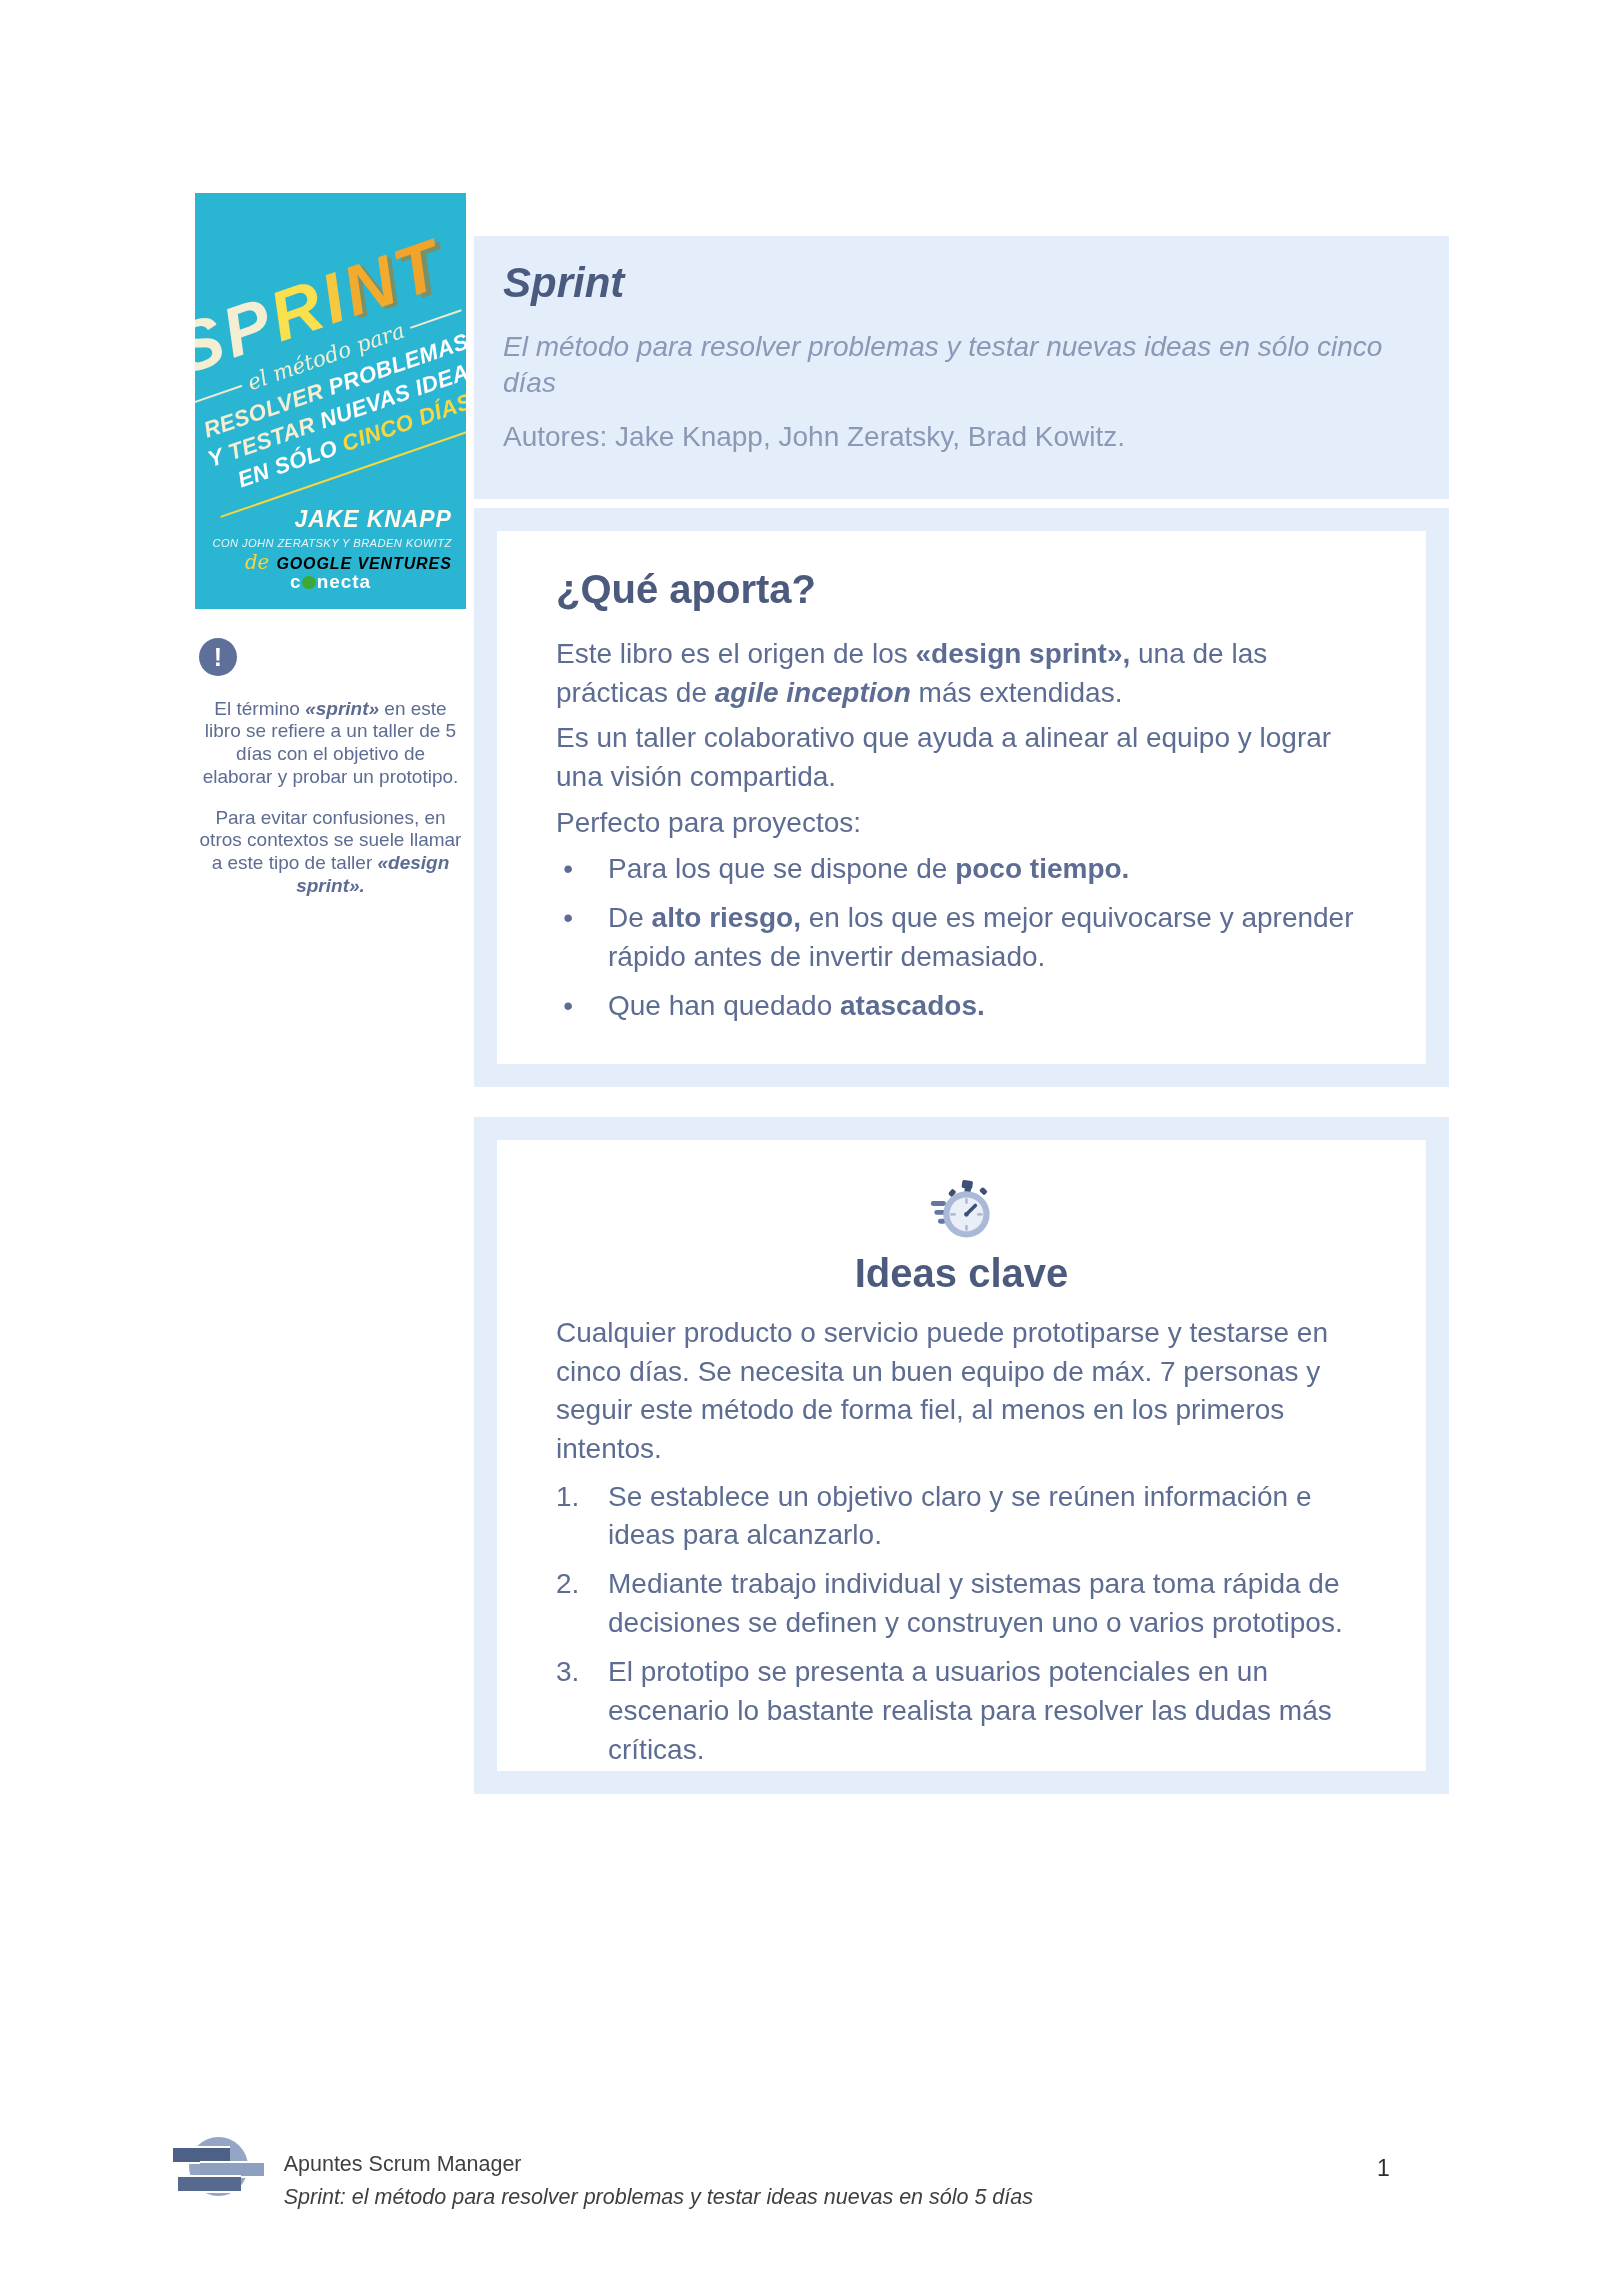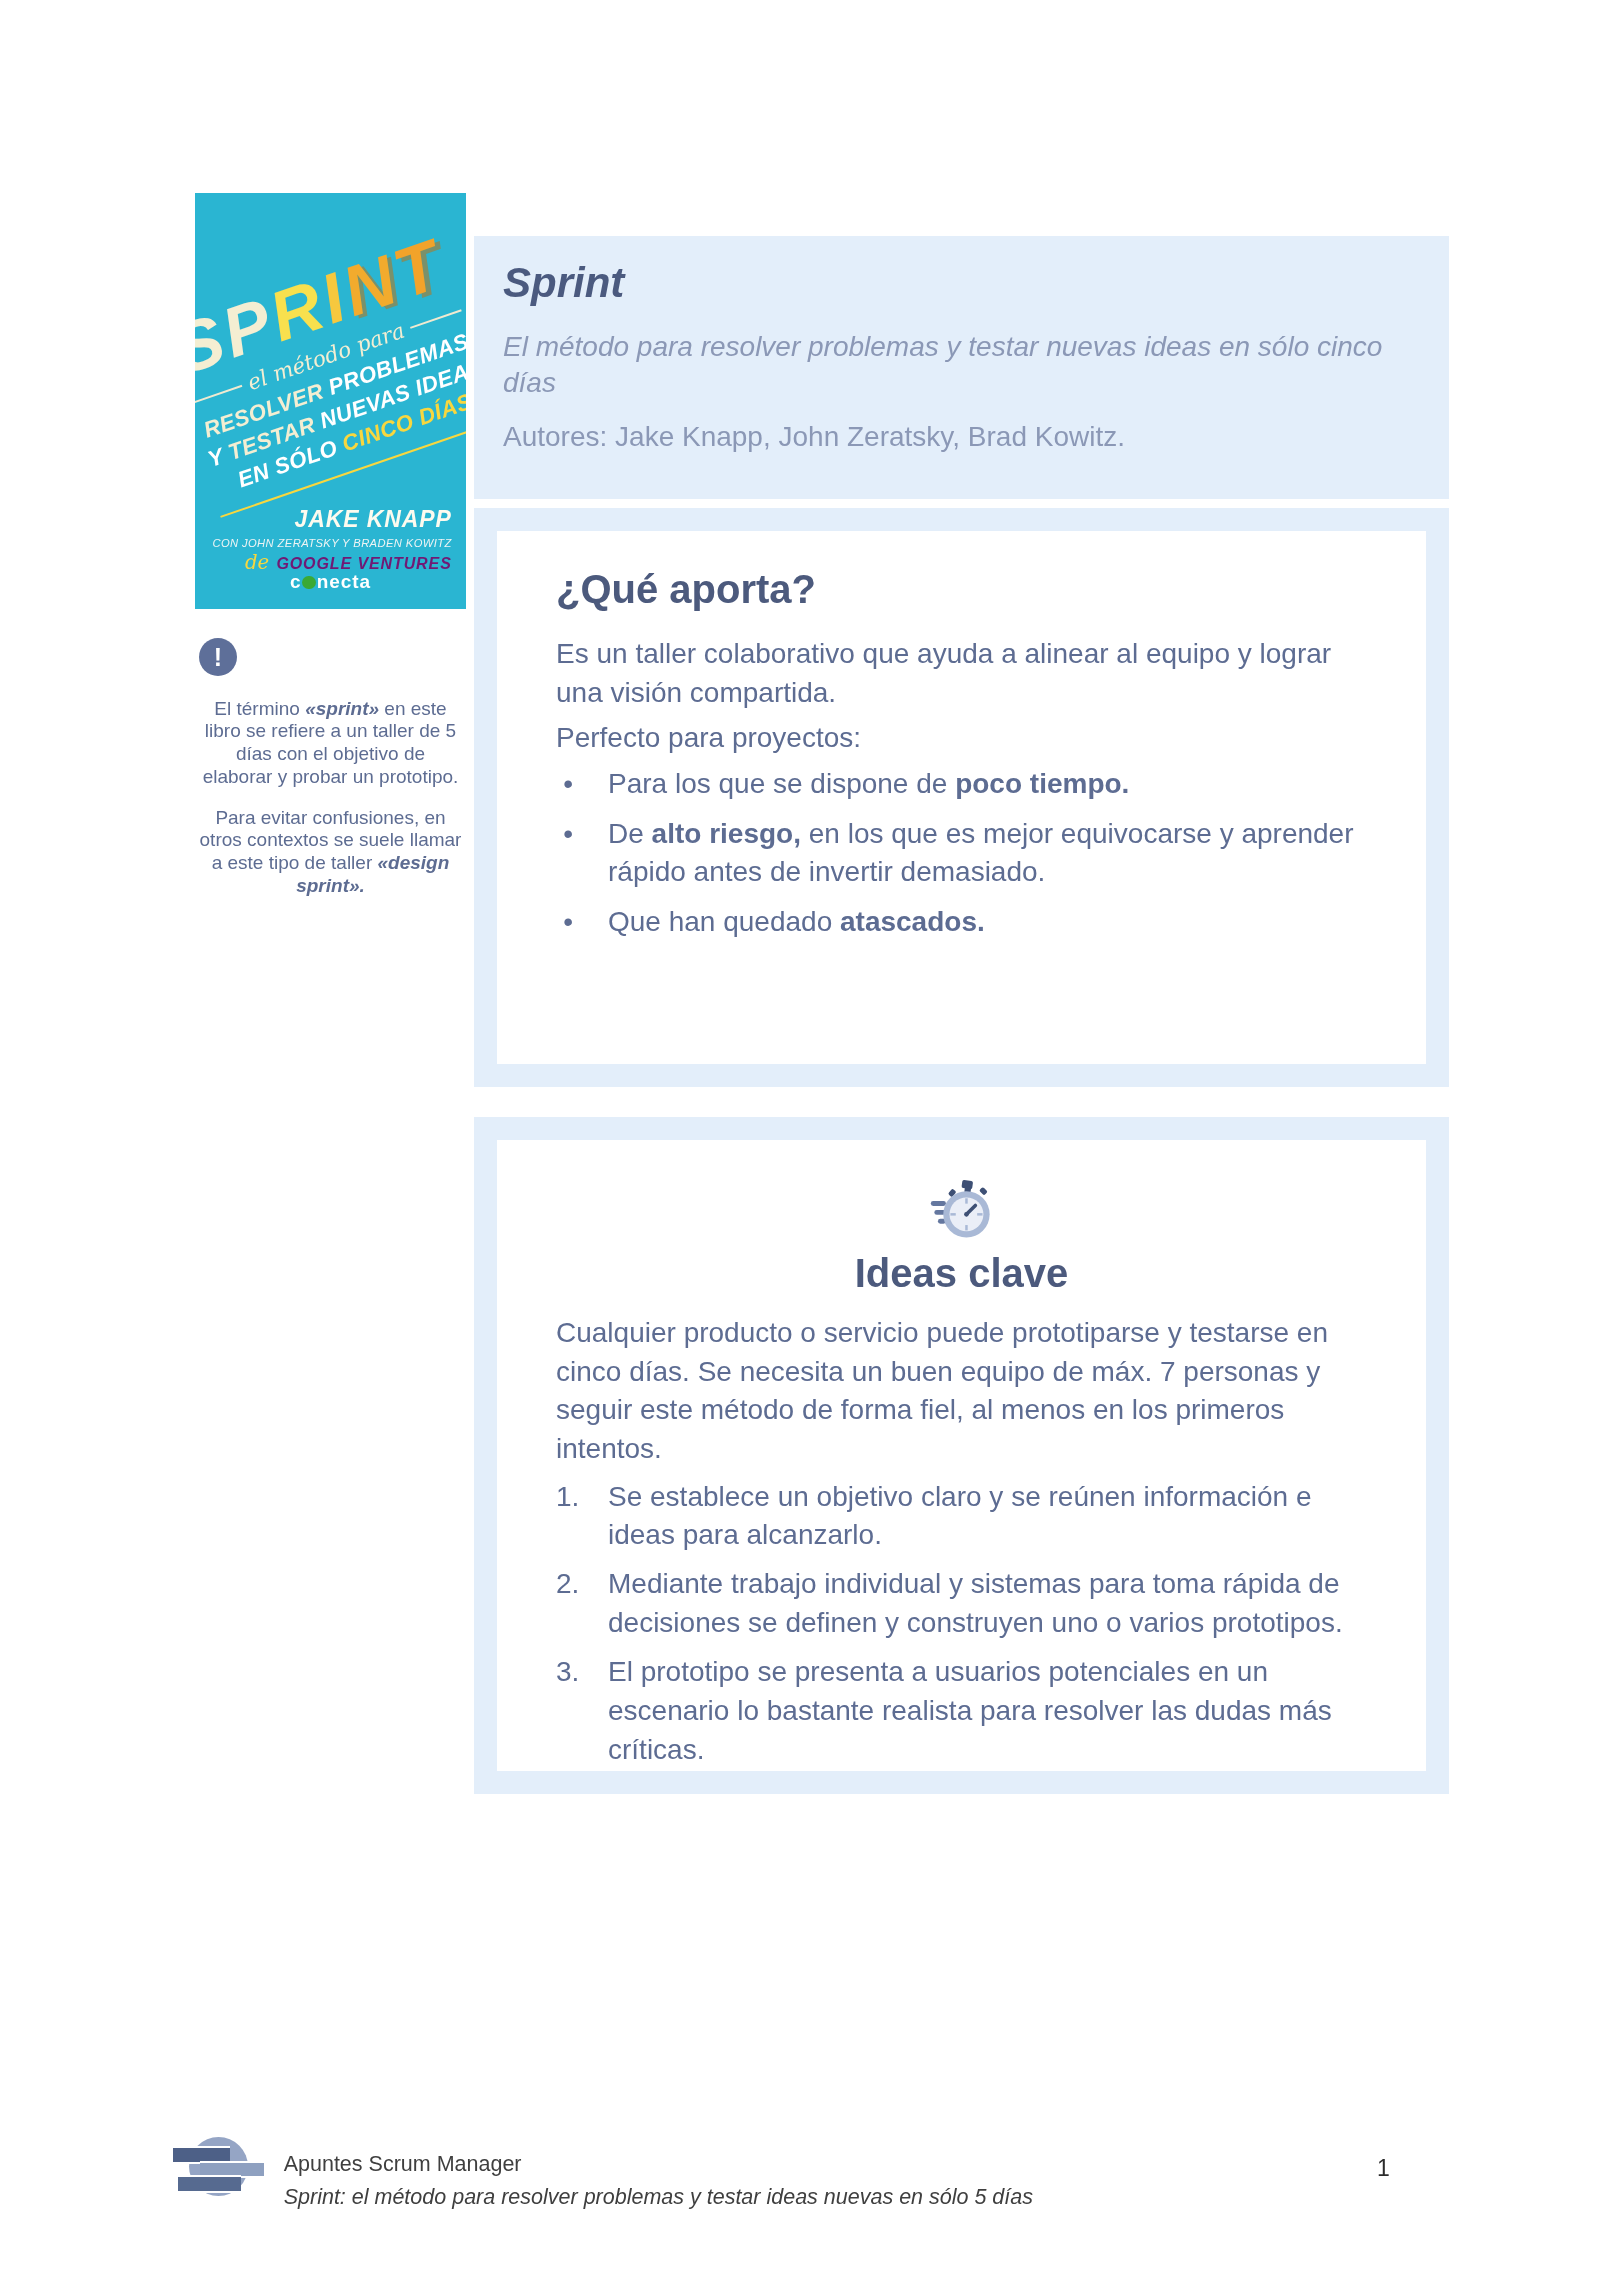--- a/index.html
+++ b/index.html
@@ -40,21 +40,21 @@
   .slogan .yellow { color:#f8d73e; }
   .slogan-rule { height:1.8px; background:#f8d73e; margin:12.5px 0 0; }
   .cover-author { position:absolute; right:14.3px; top:312px; text-align:right; line-height:1.25; }
   .cover-author .name { color:#fdfbef; font-weight:800; font-style:italic;
     font-size:23px; letter-spacing:0.9px; white-space:nowrap; }
   .cover-author .coauthors { color:#eef4f4; font-style:italic; font-size:11.2px;
     letter-spacing:0.4px; white-space:nowrap; margin-top:1.8px; }
   .cover-author .imprint { margin-top:1.8px; white-space:nowrap; }
   .cover-author .imprint .de { font-family:"DejaVu Serif", serif; font-style:italic;
     color:#f8d73e; font-size:19.7px; margin-right:7.2px; }
-  .cover-author .imprint .brand { color:#701a75; font-weight:800; font-style:italic;
+  .cover-author .imprint .brand { color:#000000; font-weight:800; font-style:italic;
     font-size:16px; letter-spacing:0.9px;text-align:center; }
   .cover-pub { position:absolute; left:0; width:100%; bottom:16px; text-align:center;
     color:#ffffff; font-size:19px; font-weight:bold; letter-spacing:0.9px; }
   .pub-dot { display:inline-block; width:13.4px; height:13.4px; border-radius:50%;
     background:#3aa935; vertical-align:-0.9px; margin:0 0.9px; }
 
   
   .header-box {
     position:absolute; left:474px; top:236px; width:975px; height:263px;
     background:#e3eefa; padding:23px 29px;
@@ -153,20 +153,21 @@
 
   <div class="sidebar-note">
     <div class="alert-circle">!</div>
     <p><span>El término </span><b>«sprint»</b><span> en este libro se refiere a un taller de 5 días con el objetivo de elaborar y probar un prototipo.</span></p>
     <p><span>Para evitar confusiones, en otros contextos se suele llamar a este tipo de taller </span><b>«design sprint».</b><span></span></p>
   </div>
 
   <div class="panel panel-1">
     <div class="panel-inner">
       <h2>¿Qué aporta?</h2>
+      <p><span>Este libro es el origen de los </span><b>«design sprint»,</b><span> una de las prácticas de </span><span class="bi">agile inception</span><span> más extendidas.</span></p>
       <p>Es un taller colaborativo que ayuda a alinear al equipo y lograr una visión compartida.</p>
       <p>Perfecto para proyectos:</p>
       <ul class="bullets">
         <li><span>Para los que se dispone de </span><b>poco tiempo.</b><span></span></li>
         <li><span>De </span><b>alto riesgo,</b><span> en los que es mejor equivocarse y aprender rápido antes de invertir demasiado.</span></li>
         <li><span>Que han quedado </span><b>atascados.</b><span></span></li>
       </ul>
     </div>
   </div>
 

